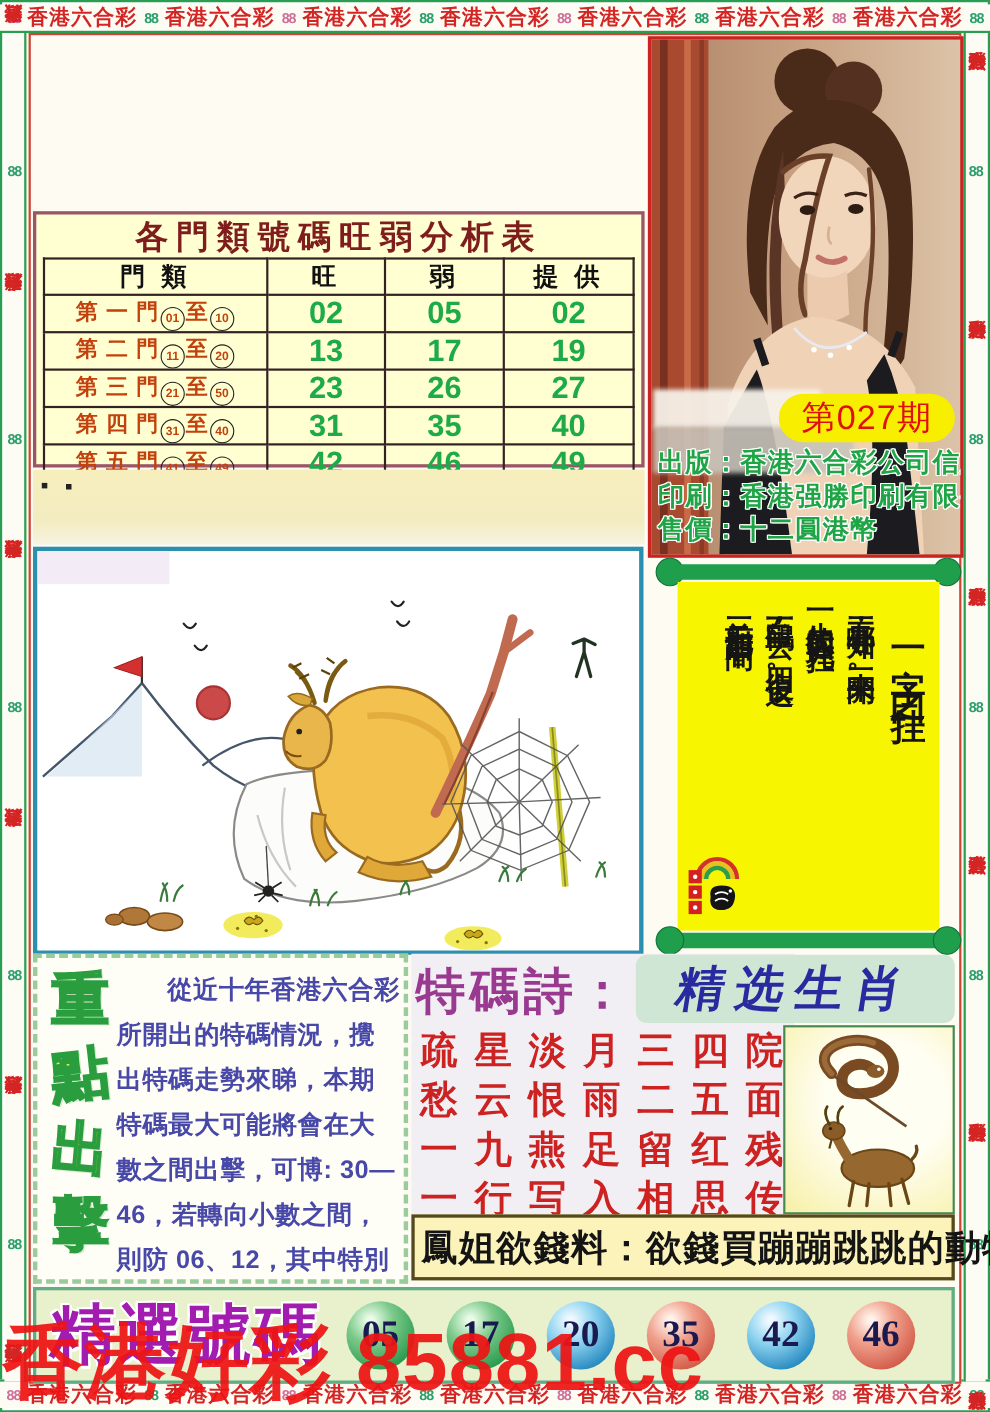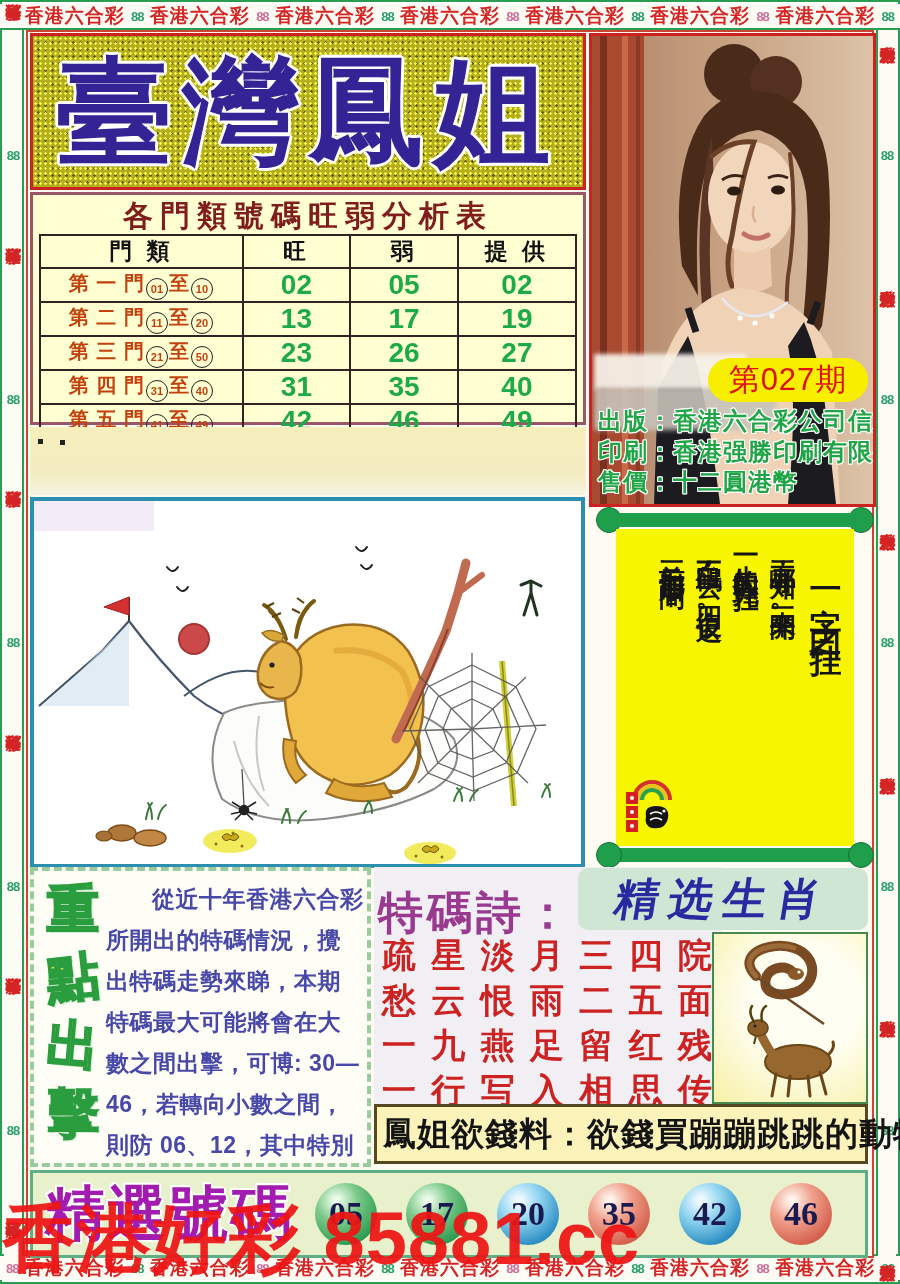--- a/index.html
+++ b/index.html
@@ -80,21 +80,21 @@
     border:4px dashed #9acb9a;background:#fffef6;}
   .v-title{position:absolute;left:8px;top:12px;width:62px;display:flex;flex-direction:column;gap:16px;align-items:center;}
   .v-title span{font-size:52px;font-weight:900;color:#f2ee35;line-height:1;
     -webkit-text-stroke:2px #2a9e3f;text-shadow:2px 2px 0 #2a9e3f33;}
   .v-title span:nth-child(2){transform:rotate(-6deg);}
   .v-title span:nth-child(3){transform:rotate(5deg);}
   .hl-text{position:absolute;left:72px;top:8px;width:258px;font-size:23px;font-weight:bold;
     color:#4848a8;line-height:1.78;text-indent:2em;letter-spacing:.5px;}
   
   .poem-wrap{position:absolute;left:374px;top:867px;width:348px;height:238px;background:#f1eff3;}
-  .poem-title{position:absolute;left:4px;top:16px;font-size:45px;font-weight:900;color:#993a90;letter-spacing:4px;}
+  .poem-title{position:absolute;left:4px;top:4px;font-size:45px;font-weight:900;color:#993a90;letter-spacing:4px;}
   .poem-grid{position:absolute;left:8px;right:10px;top:72px;display:flex;flex-direction:column;gap:11px;}
   .poem-row{display:flex;justify-content:space-between;}
   .poem-char{font-size:34px;font-weight:900;color:#cc2222;line-height:1;font-family:"Liberation Serif",serif;}
   
   .zodiac-header{position:absolute;left:578px;top:868px;width:290px;height:62px;background:#cfe6d4;
     border-radius:10px;display:flex;align-items:center;justify-content:center;}
   .zodiac-header span{color:#2a2aa0;font-size:44px;font-weight:900;letter-spacing:10px;
     transform:skewX(-9deg);font-family:"Liberation Serif",serif;}
   .zodiac-box{position:absolute;left:712px;top:932px;width:156px;height:172px;box-sizing:border-box;
     border:2px solid #478a50;background:radial-gradient(circle at 60% 40%,#fffef2 40%,#f7f0a6);}
@@ -180,23 +180,20 @@
       <span class="sep">88</span>
       <span class="btxt">香港六合彩</span>
       <span class="sep">88</span>
       <span class="btxt">香港六合彩</span>
       <span class="sep">88</span>
       <span class="btxt">香港六合彩</span>
     </div>
 
   <div class="main-frame"></div>
 
-  <div class="title-block">
-    <span class="title-text">臺灣鳳姐</span>
-  </div>
 
   <div class="table-block">
     <div class="table-title">各門類號碼旺弱分析表</div>
     <table class="analysis">
       <tbody>
           <tr>
         <th style="width:38%">門 類</th>
         <th style="width:20%">旺</th>
         <th style="width:20%">弱</th>
         <th style="width:22%">提 供</th>

